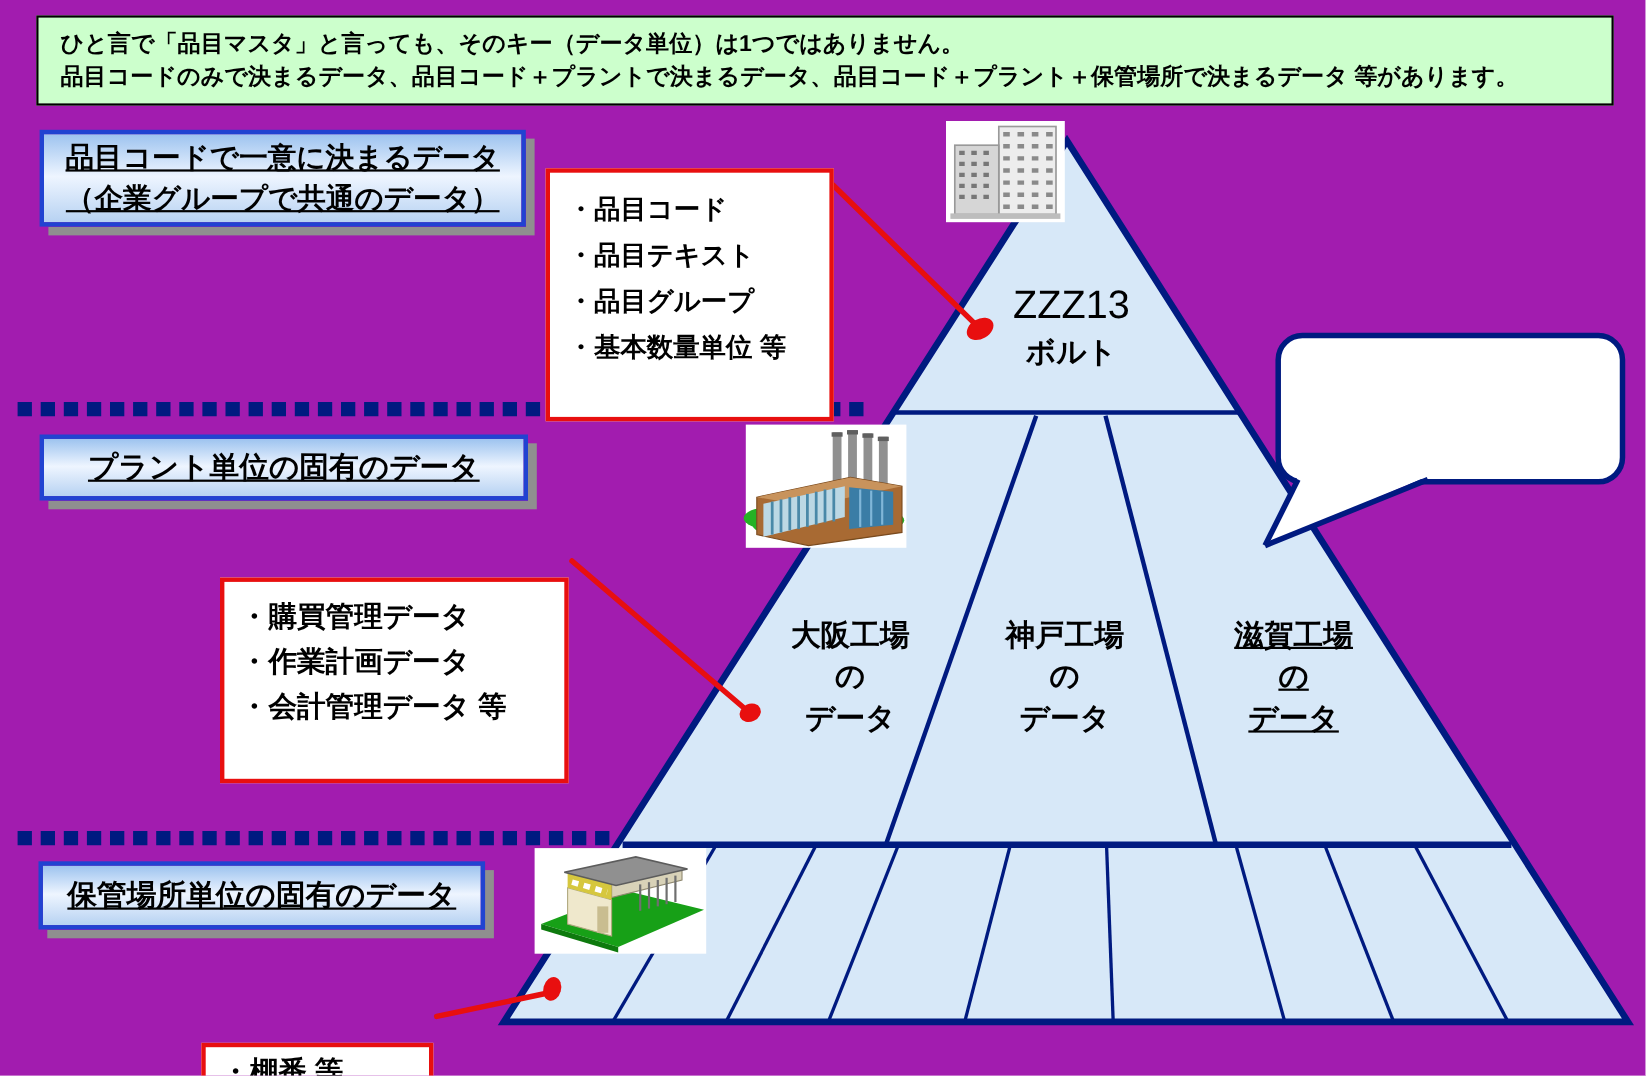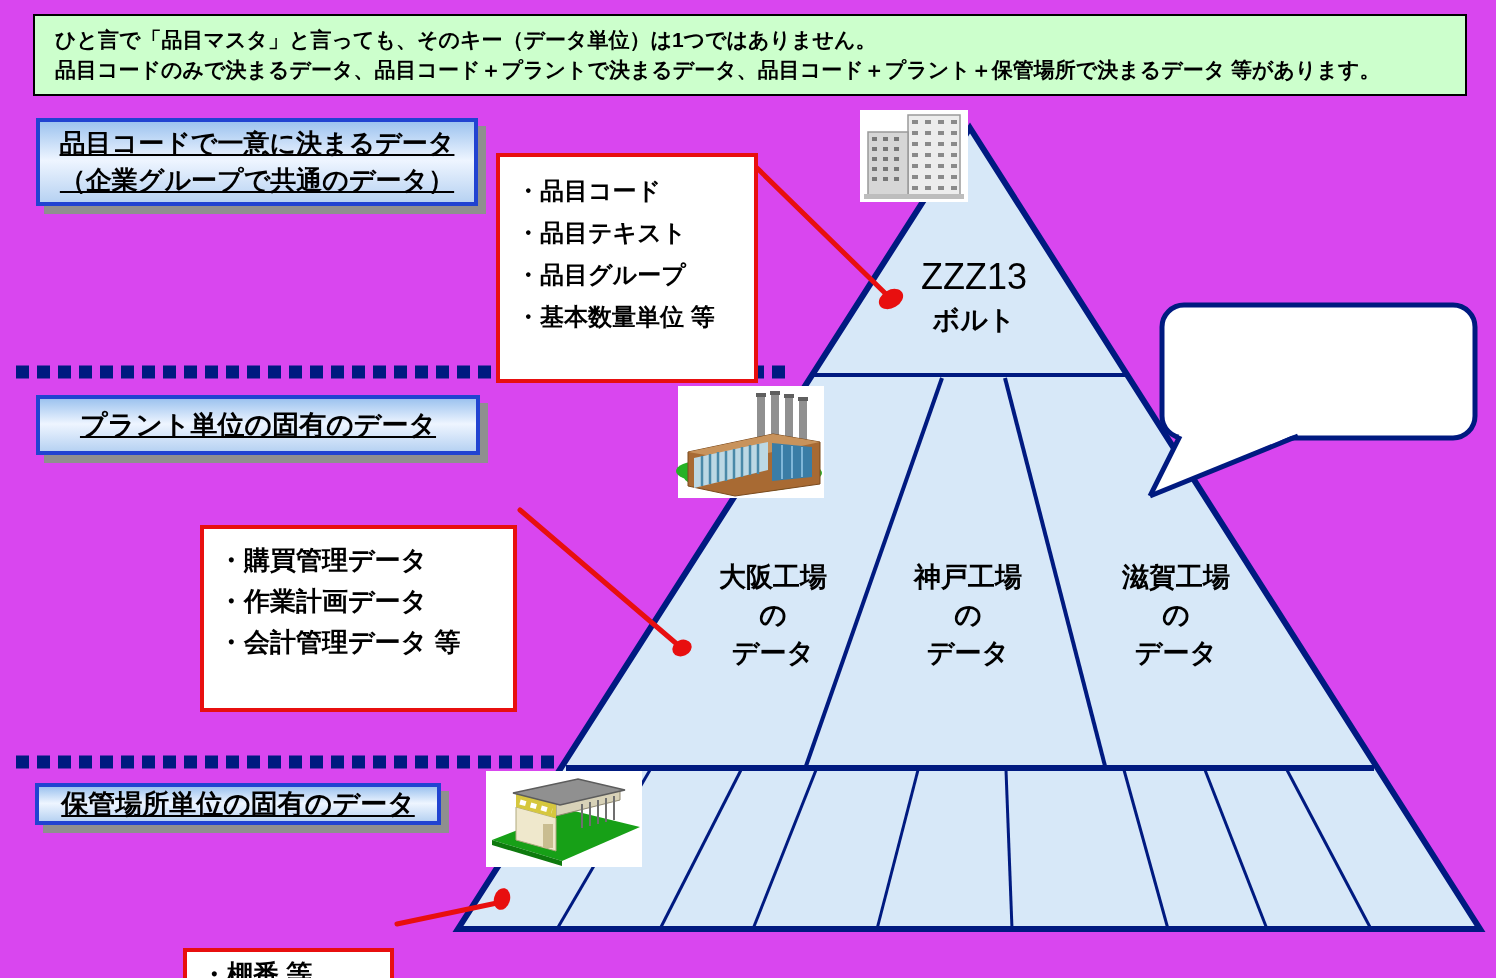--- a/index.html
+++ b/index.html
@@ -1,52 +1,52 @@
 <!DOCTYPE html>
 <html><head>
 <meta charset="utf-8">
 <style>
   html,body{margin:0;padding:0;background:#fff;}
   .stage{
-    position:relative;width:1496px;height:978px;background:#d946ef;overflow:hidden;
+    position:relative;width:1496px;height:978px;background:#a21caf;overflow:hidden;
     font-family:"Liberation Sans","DejaVu Sans",sans-serif;color:#000;
   }
   .layer{position:absolute;left:0;top:0;}
   
   .banner{
     position:absolute;left:33px;top:14px;width:1434px;height:82px;
     background:#ccffcc;border:2px solid #000;box-sizing:border-box;
     font-weight:bold;font-size:21px;line-height:30px;padding:9px 0 0 20px;
   }
   
   .bluebox{
     position:absolute;box-sizing:border-box;
     background:linear-gradient(180deg,#9dc3ef 0%,#eef5ff 48%,#b7d2f2 100%);
     border:4px solid #2143d1;box-shadow:8px 8px 0 #8f8f8f;
     display:flex;align-items:center;justify-content:center;text-align:center;
     font-weight:bold;white-space:pre-line;text-decoration:underline;
   }
   #blue1{left:36px;top:118px;width:442px;height:88px;font-size:26px;line-height:37px;}
   #blue2{left:36px;top:395px;width:444px;height:60px;font-size:27px;}
-  #blue3{left:35px;top:783px;width:406px;height:42px;font-size:27px;}
+  #blue3{left:35px;top:783px;width:406px;height:62px;font-size:27px;}
   
   .redbox{position:absolute;background:#fff;border:4px solid #e80f0f;box-sizing:border-box;font-weight:bold;}
   .redbox ul{list-style:none;margin:0;padding:0;}
   #red1{left:496px;top:153px;width:262px;height:230px;padding:13px 0 0 16px;font-size:24px;}
   #red1 li{line-height:42px;}
   #red2{left:200px;top:490px;width:317px;height:187px;padding:11px 0 0 14px;font-size:26px;margin-top:35px;}
   #red2 li{line-height:41px;}
   #red3{left:183px;top:948px;width:211px;height:51px;padding:0 0 0 14px;font-size:26px;line-height:44px;}
   
   .pyr-label{position:absolute;text-align:center;font-weight:bold;white-space:pre-line;}
   #zzz{left:879px;top:256px;width:190px;font-size:36px;font-weight:normal;}
   #bolt{left:879px;top:302px;width:190px;font-size:27px;}
   #plant0{left:663px;top:558px;width:220px;font-size:27px;line-height:38px;}
   #plant1{left:858px;top:558px;width:220px;font-size:27px;line-height:38px;}
-  #plant2{left:1066px;top:558px;width:220px;font-size:27px;line-height:38px;}
+  #plant2{left:1066px;top:558px;width:220px;font-size:27px;line-height:38px;text-decoration:underline;}
   
   #bubble-text{
     position:absolute;left:1188px;top:316px;width:278px;
     font-size:26px;line-height:34px;font-weight:bold;white-space:pre-line;
   }
 </style>
 </head>
 <body>
 
 <div class="stage">

